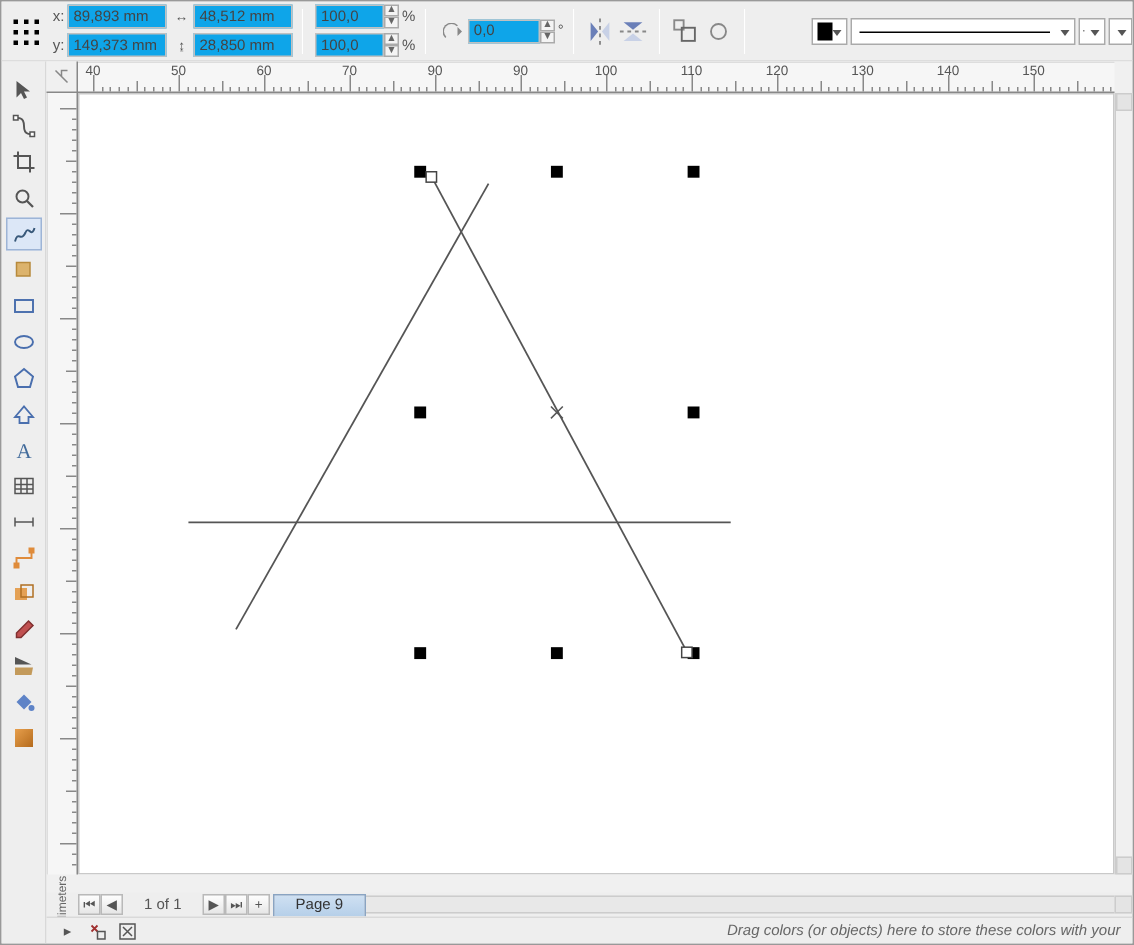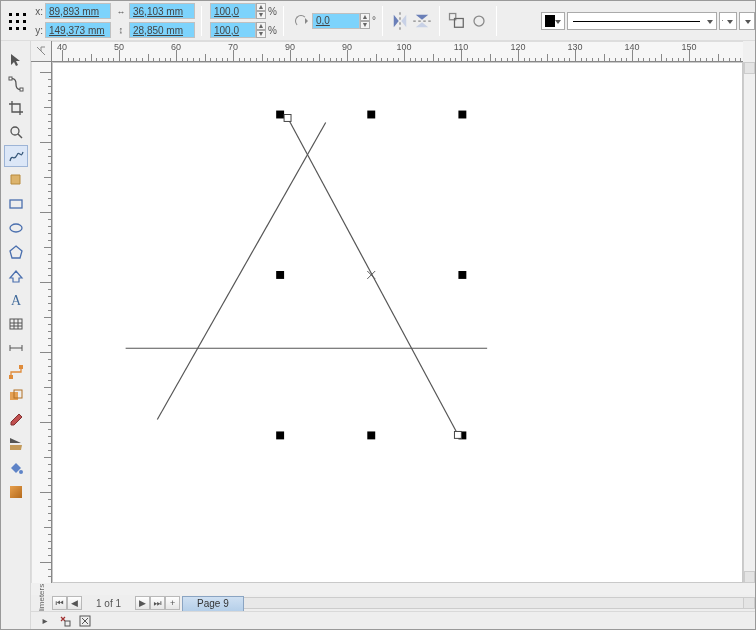--- a/index.html
+++ b/index.html
@@ -43,23 +43,23 @@
                          4px 11px, 11px 11px, 18px 11px,
                          4px 18px, 11px 18px, 18px 18px;
     background-repeat: no-repeat;
   }
   .stack { display: flex; flex-direction: column; gap: 2px; margin-left: 2px; }
   .stack .row { display: flex; align-items: center; height: 17px; }
   .lbl { width: 14px; text-align: right; padding-right: 2px; color: #555; font-size: 10px; }
   .iconcell { width: 16px; height: 14px; display:flex; align-items:center; justify-content:center; font-size: 9px; color:#555; }
   .field {
     height: 16px; width: 66px;
-    background: #7dd3fc; border: 1px solid #c0c0c0;
+    background: #0ea5e9; border: 1px solid #c0c0c0;
     padding: 0 3px; font-size: 10px; color: #444;
-    display: flex; align-items: center; text-decoration: underline;
+    display: flex; align-items: center;
   }
   .field.small { width: 46px; }
   .unit { margin-left: 2px; font-size: 10px; color:#555; }
   .divider-v { width: 1px; height: 30px; margin: 0 6px; background: #cfcfcf; border-right: 1px solid #fff; }
   .btn {
     min-width: 22px; height: 22px;
     border: 1px solid transparent;
     display: flex; align-items: center; justify-content: center;
     font-size: 11px; color: #555;
   }
@@ -270,21 +270,21 @@
       <div class="field">89,893 mm</div>
       </div>
     <div class="row">
         <span class="lbl">y:</span>
       <div class="field">149,373 mm</div>
       </div>
   </div>
   <div class="stack">
     <div class="row">
         <span class="iconcell">↔</span>
-      <div class="field">36,103 mm</div>
+      <div class="field">48,512 mm</div>
       </div>
     <div class="row">
         <span class="iconcell">↨</span>
       <div class="field">28,850 mm</div>
       </div>
   </div>
   <div class="divider-v"></div>
   <div class="stack">
     <div class="row">
         <div class="field small">100,0</div>
@@ -752,13 +752,14 @@
           <rect x="6" y="6" width="5" height="5" fill="none" stroke="#555"></rect>
         </svg>
     </div>
     <div class="mini">
       <svg width="12" height="12" viewBox="0 0 12 12">
           <rect x="1" y="1" width="10" height="10" fill="none" stroke="#555"></rect>
           <path d="M3 3 L9 9 M9 3 L3 9" stroke="#555"></path>
         </svg>
     </div>
   </div>
+  <div class="msg">Drag colors (or objects) here to store these colors with your</div>
 </div>
 
 </body></html>

